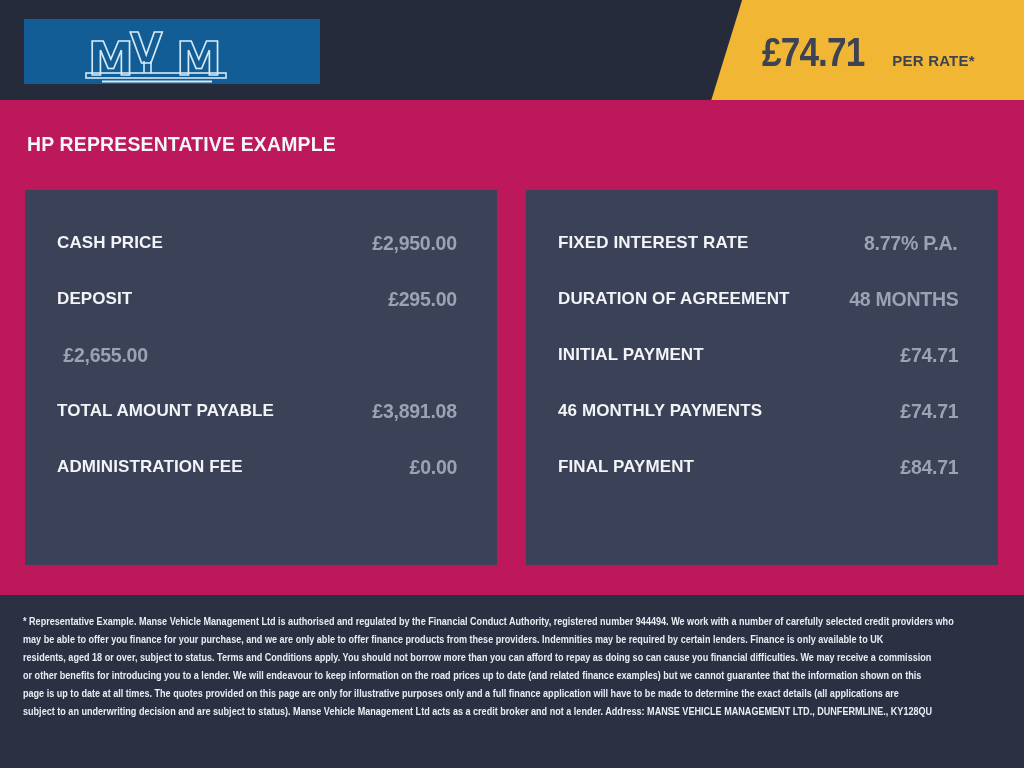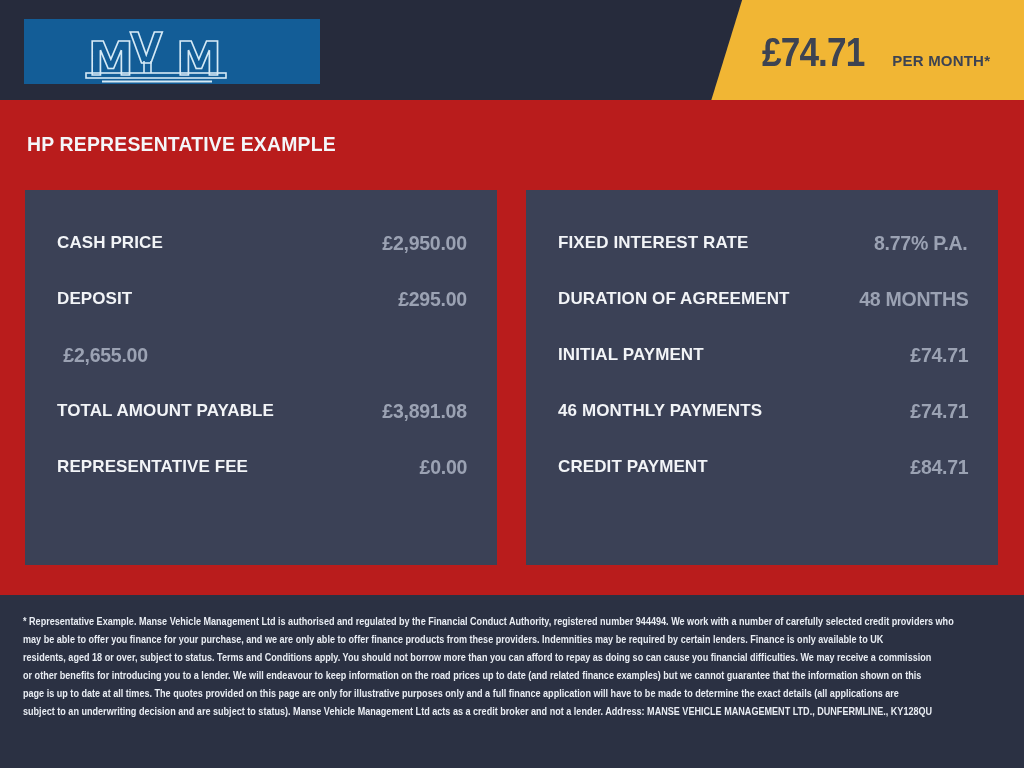--- a/index.html
+++ b/index.html
@@ -17,29 +17,29 @@
     display:flex;align-items:baseline;padding-left:62px;box-sizing:border-box;padding-top:32px;
   }
   .badge-price{
     font-size:40px;font-weight:bold;color:#3d4352;letter-spacing:-1px;
     transform:scaleX(0.88);transform-origin:left bottom;line-height:1;
   }
   .badge-suffix{
     font-size:15px;font-weight:bold;color:#3d4352;margin-left:14px;letter-spacing:0.2px;line-height:1;
   }
   
-  .main{position:absolute;left:0;top:100px;width:1024px;height:495px;background:#b91c1c;}
+  .main{position:absolute;left:0;top:100px;width:1024px;height:495px;background:#be185d;}
   .page-title{
     position:absolute;left:27px;top:33px;margin:0;
     font-size:20px;font-weight:bold;color:#f4f6f9;letter-spacing:0.2px;
     transform:scaleX(0.97);transform-origin:left top;
   }
   .panel{
     position:absolute;top:90px;width:472px;height:375px;background:#3b4156;
-    box-sizing:border-box;padding:25px 30px 0 32px;
+    box-sizing:border-box;padding:25px 40px 0 32px;
   }
   .panel-left{left:25px;}
   .panel-right{left:526px;}
   .finance-row{height:56px;display:flex;justify-content:space-between;align-items:center;}
   .row-label{
     font-size:17px;font-weight:bold;color:#f2f4f7;letter-spacing:0.1px;white-space:nowrap;
   }
   .row-value{
     font-size:21px;font-weight:bold;color:#9ba2b3;letter-spacing:-0.3px;white-space:nowrap;
     transform:scaleX(0.93);transform-origin:100% 50%;
@@ -71,21 +71,21 @@
         <g stroke="#d6eaf6" fill="none">
           <line x1="120" y1="42" x2="120" y2="54" stroke-width="1.6"></line>
           <line x1="127" y1="42" x2="127" y2="54" stroke-width="1.6"></line>
           <rect x="62" y="54" width="140" height="5" stroke-width="1.6"></rect>
           <line x1="78" y1="62.5" x2="188" y2="62.5" stroke-width="2"></line>
         </g>
       </svg>
     </div>
     <div class="badge">
       <span class="badge-price">£74.71</span>
-      <span class="badge-suffix">PER MONTH*</span>
+      <span class="badge-suffix">PER RATE*</span>
     </div>
   </div>
 
   <div class="main">
     <h1 class="page-title">HP REPRESENTATIVE EXAMPLE</h1>
 
     <div class="panel panel-left">
       <div class="finance-row">
         <span class="row-label">CASH PRICE</span>
         <span class="row-value">£2,950.00</span>
@@ -95,21 +95,21 @@
         <span class="row-value">£295.00</span>
       </div>
       <div class="finance-row">
         <span class="row-value">£2,655.00</span>
       </div>
       <div class="finance-row">
         <span class="row-label">TOTAL AMOUNT PAYABLE</span>
         <span class="row-value">£3,891.08</span>
       </div>
       <div class="finance-row">
-        <span class="row-label">REPRESENTATIVE FEE</span>
+        <span class="row-label">ADMINISTRATION FEE</span>
         <span class="row-value">£0.00</span>
       </div>
     </div>
 
     <div class="panel panel-right">
       <div class="finance-row">
         <span class="row-label">FIXED INTEREST RATE</span>
         <span class="row-value">8.77% P.A.</span>
       </div>
       <div class="finance-row">
@@ -118,21 +118,21 @@
       </div>
       <div class="finance-row">
         <span class="row-label">INITIAL PAYMENT</span>
         <span class="row-value">£74.71</span>
       </div>
       <div class="finance-row">
         <span class="row-label">46 MONTHLY PAYMENTS</span>
         <span class="row-value">£74.71</span>
       </div>
       <div class="finance-row">
-        <span class="row-label">CREDIT PAYMENT</span>
+        <span class="row-label">FINAL PAYMENT</span>
         <span class="row-value">£84.71</span>
       </div>
     </div>
   </div>
 
   <div class="footer">
     <div class="footer-line">* Representative Example. Manse Vehicle Management Ltd is authorised and regulated by the Financial Conduct Authority, registered number 944494. We work with a number of carefully selected credit providers who</div>
     <div class="footer-line">may be able to offer you finance for your purchase, and we are only able to offer finance products from these providers. Indemnities may be required by certain lenders. Finance is only available to UK</div>
     <div class="footer-line">residents, aged 18 or over, subject to status. Terms and Conditions apply. You should not borrow more than you can afford to repay as doing so can cause you financial difficulties. We may receive a commission</div>
     <div class="footer-line">or other benefits for introducing you to a lender. We will endeavour to keep information on the road prices up to date (and related finance examples) but we cannot guarantee that the information shown on this</div>

